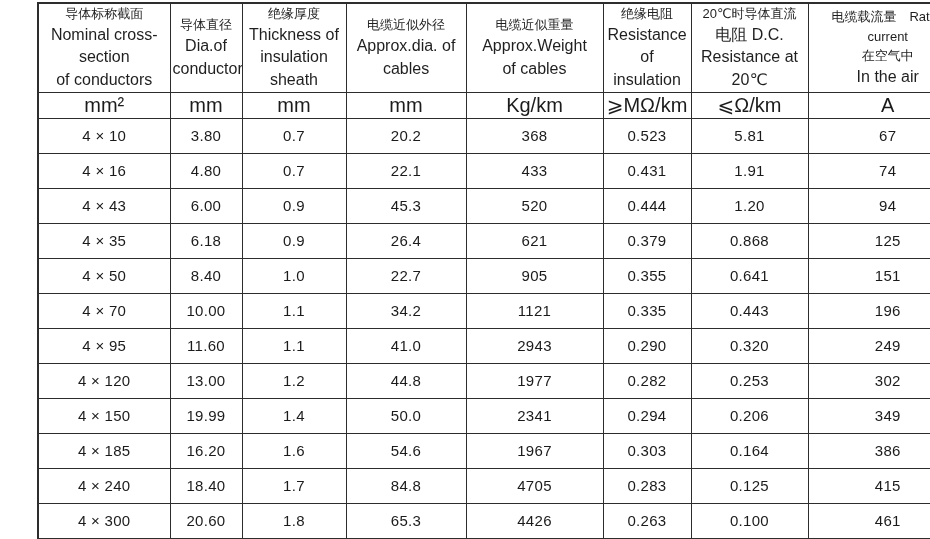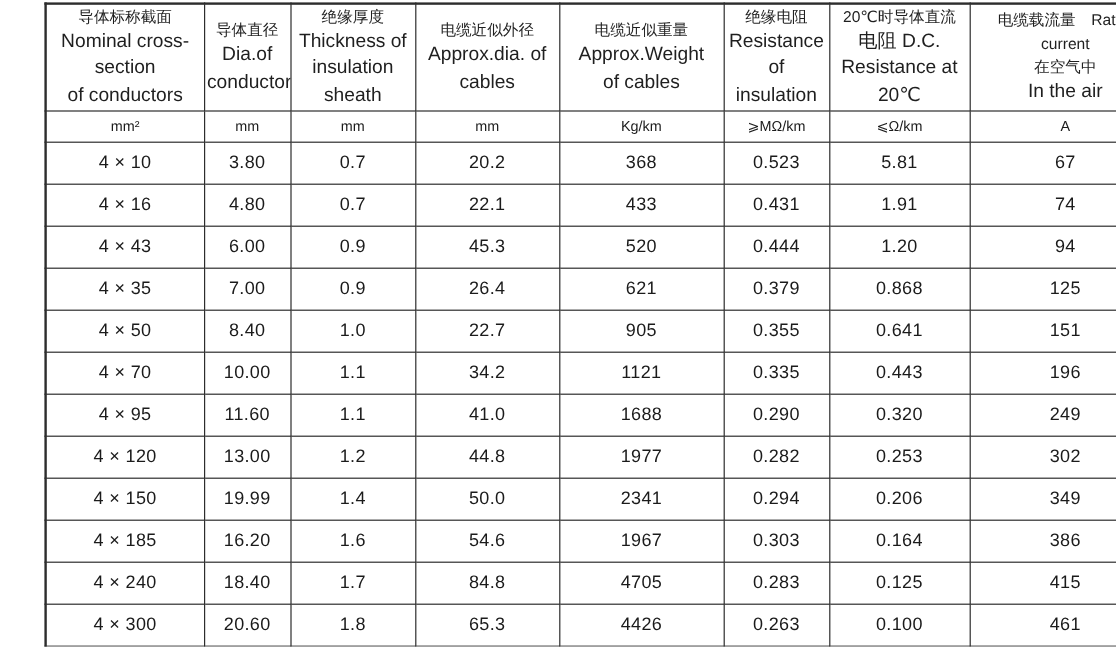--- a/index.html
+++ b/index.html
@@ -20,21 +20,21 @@
     border:1px solid #2d2d2d;
     text-align:center;vertical-align:middle;
     padding:0 2px;overflow:hidden;
     color:#1b1b1b;
   }
   .spec thead th{font-weight:normal;}
   tr.hdr-row{height:60px;}
   .zh-line{font-size:13px;line-height:1.5;color:#1f1f1f;}
   .en-line{font-size:16px;line-height:1.42;color:#1f1f1f;}
   tr.unit-row{height:26px;}
-  tr.unit-row td{font-size:12px;margin-top:48px;}
+  tr.unit-row td{font-size:20px;margin-top:48px;}
   tbody td{font-size:15px;height:34px;letter-spacing:0.3px;}
   
   col.c1{width:132px;} col.c2{width:72px;} col.c3{width:104px;}
   col.c4{width:120px;} col.c5{width:137px;} col.c6{width:88px;}
   col.c7{width:117px;} col.c8{width:160px;}
 </style>
 </head>
 <body>
 
 <div class="sheet">
@@ -129,21 +129,21 @@
           <td>6.00</td>
           <td>0.9</td>
           <td>45.3</td>
           <td>520</td>
           <td>0.444</td>
           <td>1.20</td>
           <td>94</td>
         </tr>
         <tr>
           <td>4 × 35</td>
-          <td>7.00</td>
+          <td>6.18</td>
           <td>0.9</td>
           <td>26.4</td>
           <td>621</td>
           <td>0.379</td>
           <td>0.868</td>
           <td>125</td>
         </tr>
         <tr>
           <td>4 × 50</td>
           <td>8.40</td>
@@ -162,21 +162,21 @@
           <td>1121</td>
           <td>0.335</td>
           <td>0.443</td>
           <td>196</td>
         </tr>
         <tr>
           <td>4 × 95</td>
           <td>11.60</td>
           <td>1.1</td>
           <td>41.0</td>
-          <td>1688</td>
+          <td>2943</td>
           <td>0.290</td>
           <td>0.320</td>
           <td>249</td>
         </tr>
         <tr>
           <td>4 × 120</td>
           <td>13.00</td>
           <td>1.2</td>
           <td>44.8</td>
           <td>1977</td>

